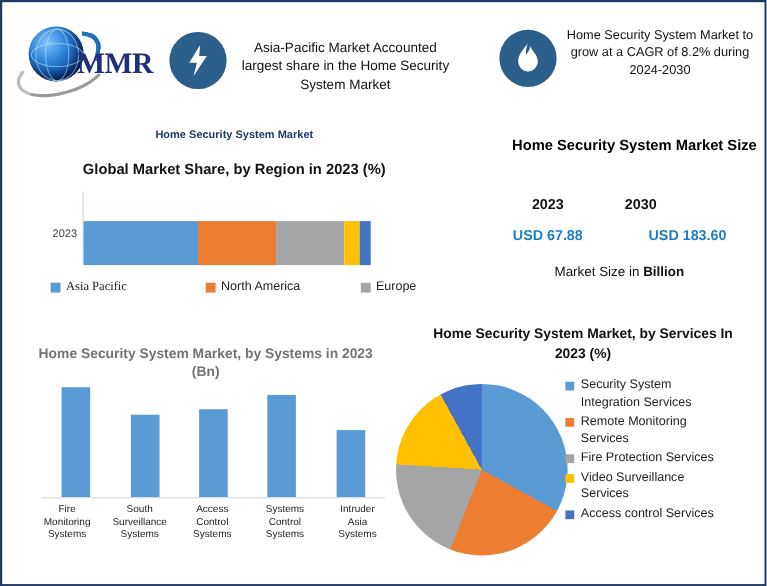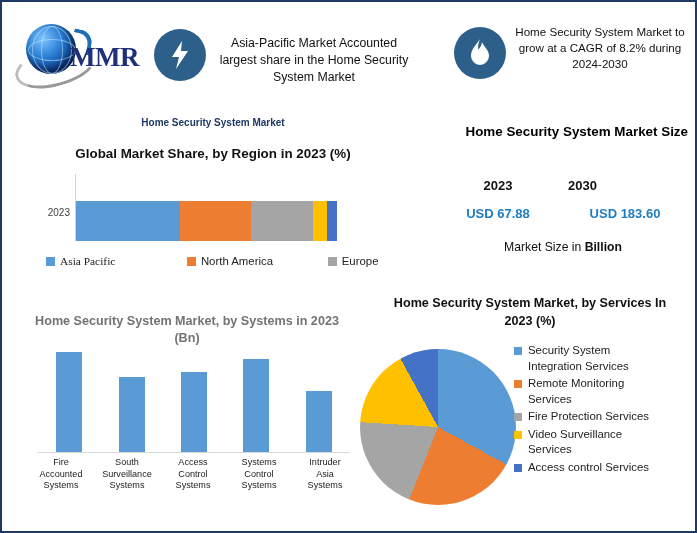--- a/index.html
+++ b/index.html
@@ -158,21 +158,21 @@
       <div class="col" style="height: 100px; left: 18.2px; background: rgb(91, 155, 213);"></div>
       <div class="col" style="height: 75px; left: 80.6px; background: rgb(91, 155, 213);"></div>
       <div class="col" style="height: 80px; left: 143px; background: rgb(91, 155, 213);"></div>
       <div class="col" style="height: 93px; left: 205.4px; background: rgb(91, 155, 213);"></div>
       <div class="col" style="height: 61px; left: 267.8px; background: rgb(91, 155, 213);"></div>
     </div>
   <div id="col-base"></div>
   <div id="col-labels">
       <div class="cl">
         <div>Fire</div>
-        <div>Accounted</div>
+        <div>Monitoring</div>
         <div>Systems</div>
       </div>
       <div class="cl">
         <div>South</div>
         <div>Surveillance</div>
         <div>Systems</div>
       </div>
       <div class="cl">
         <div>Access</div>
         <div>Control</div>

